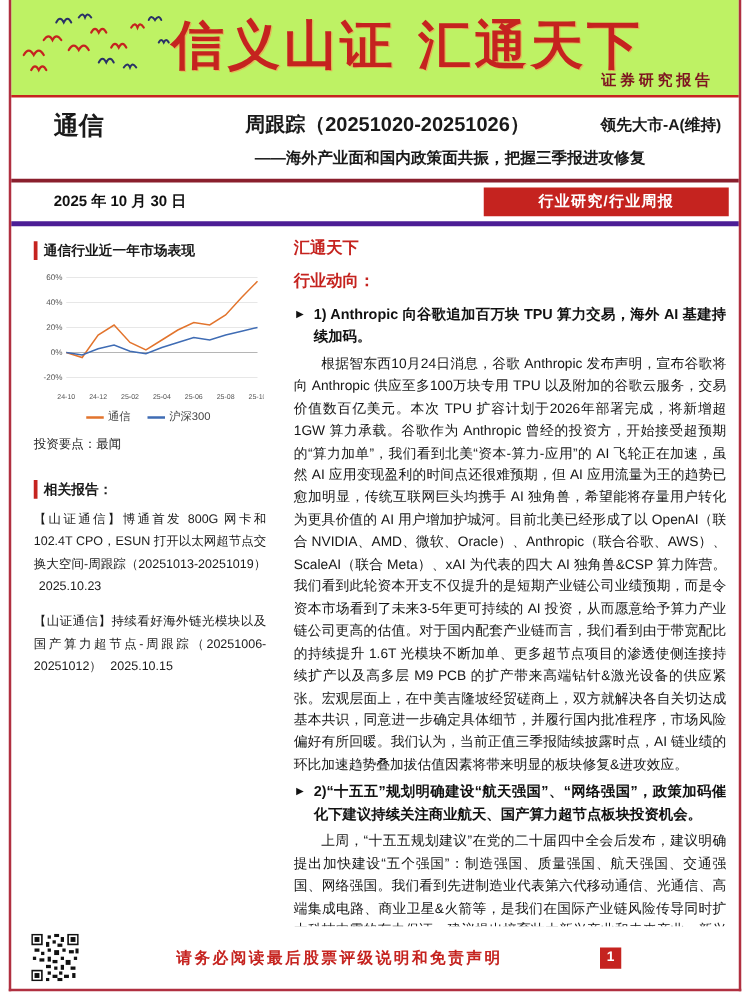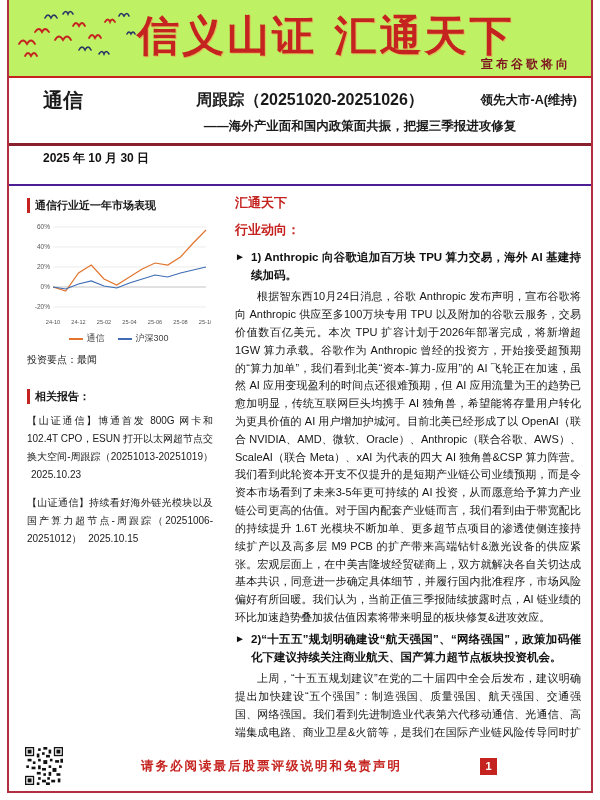--- a/index.html
+++ b/index.html
@@ -23,21 +23,21 @@
   
   .header-row { display:flex; align-items:center; padding:9px 14px 2px 34px; }
   .industry { font-size:20px; font-weight:bold; width:150px; color:#1a1a1a; }
   .title { flex:1; text-align:center; font-size:16px; font-weight:bold; color:#1a1a1a; white-space:nowrap; }
   .rating { width:150px; text-align:right; font-size:12.5px; font-weight:bold; color:#1a1a1a; }
   .subtitle { text-align:center; font-size:12.5px; font-weight:bold; padding:2px 0 8px 120px; color:#1a1a1a; }
   .thick-rule { height:3px; background:#8a1f2d; }
 
   
   .date-bar { display:flex; justify-content:space-between; align-items:center;
-              padding:4px 8px 17px 34px; border-bottom:2px solid #4c1d95; }
+              padding:4px 8px 4px 34px; border-bottom:4px solid #4c1d95; }
   .date { font-size:12px; font-weight:bold; }
   .category-badge { background:#c5231f; color:#fff; font-size:12px; font-weight:bold;
                     padding:3px 0; width:196px; text-align:center; letter-spacing:1px; }
 
   
   .body { display:flex; padding:8px 6px 0 18px; height:592px; overflow:hidden; }
   .sidebar { width:196px; padding-right:10px; flex:none; }
   .main { flex:1; padding-left:12px; padding-right:4px; }
 
   .side-heading { font-size:11px; font-weight:bold; border-left:3px solid #c5231f;
@@ -88,36 +88,37 @@
           <path d="M30 14 q3 -6 6 0 q3 -6 6 0"></path>
           <path d="M48 10 q3 -5 5 0 q2 -5 5 0"></path>
           <path d="M64 46 q3 -6 6 0 q3 -6 6 0"></path>
           <path d="M84 50 q3 -5 5 0 q2 -5 5 0"></path>
           <path d="M104 12 q2 -5 5 0 q3 -5 5 0"></path>
           <path d="M112 30 q2 -4 4 0 q2 -4 4 0"></path>
         </g>
       </svg>
     </span>
     <div class="brand">信义山证 汇通天下</div>
-    <div class="report-type">宣布谷歌将向</div>
+    <div class="report-type">证券研究报告</div>
   </header>
   <div class="banner-rule"></div>
 
   <section class="header-block">
     <div class="header-row">
       <div class="industry">通信</div>
       <div class="title">周跟踪（20251020-20251026）</div>
       <div class="rating">领先大市-A(维持)</div>
     </div>
     <div class="subtitle">——海外产业面和国内政策面共振，把握三季报进攻修复</div>
   </section>
   <div class="thick-rule"></div>
 
   <div class="date-bar">
     <span class="date">2025 年 10 月 30 日</span>
+    <span class="category-badge">行业研究/行业周报</span>
   </div>
 
   <div class="body">
     <aside class="sidebar">
       <div class="side-heading">通信行业近一年市场表现</div>
       <div class="chart-box">
         <svg class="chart" viewBox="0 0 184 110">
             <line x1="26" x2="179" y1="6" y2="6" stroke="#e4e4e4" stroke-width="0.7"></line>
             <text x="23" y="8.3" text-anchor="end" font-size="6.5" fill="#555">60%</text>
             <line x1="26" x2="179" y1="26" y2="26" stroke="#e4e4e4" stroke-width="0.7"></line>

